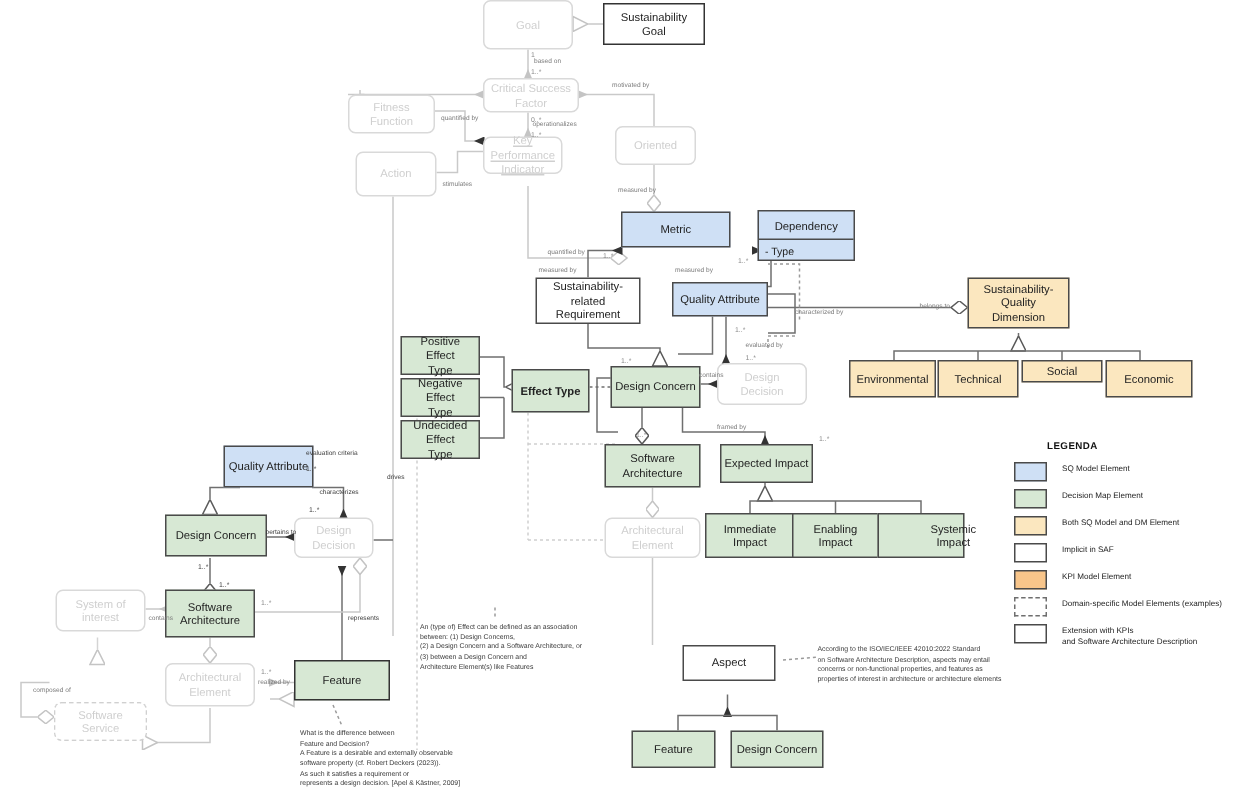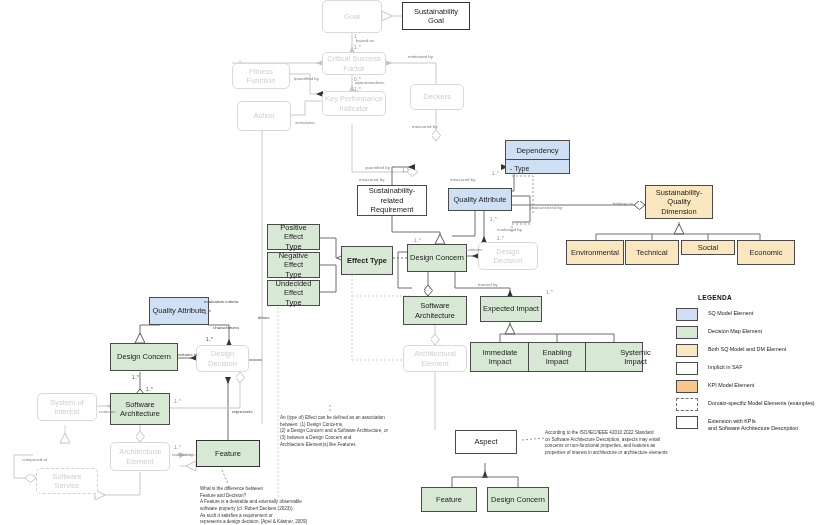--- a/index.html
+++ b/index.html
@@ -221,33 +221,36 @@
 
 <div class="node ghost rounded" style="left:322px;top:52px;width:64px;height:23px;">
   <span class="ttl">Critical Success
 Factor</span>
 </div>
 
 <div class="node ghost rounded" style="left:232px;top:63px;width:58px;height:26px;">
   <span class="ttl">Fitness Function</span>
 </div>
 
-<div class="node ghost rounded" style="left:322px;top:91px;width:64px;height:25px;">
+<div class="node ghost rounded" style="left:322px;top:91px;width:53px;height:25px;text-decoration:underline;">
   <span class="ttl">Key Performance
 Indicator</span>
 </div>
 
 <div class="node ghost rounded" style="left:410px;top:84px;width:54px;height:26px;">
-  <span class="ttl">Deckers</span>
+  <span class="ttl">Oriented</span>
 </div>
 
 <div class="node ghost rounded" style="left:237px;top:101px;width:54px;height:30px;">
   <span class="ttl">Action</span>
 </div>
 
+<div class="node sq" style="left:414px;top:141px;width:73px;height:24px;">
+  <span class="ttl">Metric</span>
+</div>
 
 <div class="cbox sq" style="left:505px;top:140px;width:65px;height:34px;background:#cfe0f5;border:1px solid #4a4a4a;">
   <div class="hd">Dependency</div>
   <div class="bd">- Type</div>
 </div>
 
 <div class="node implicit" style="left:357px;top:185px;width:70px;height:31px;">
   <span class="ttl">Sustainability-
 related
 Requirement</span>

